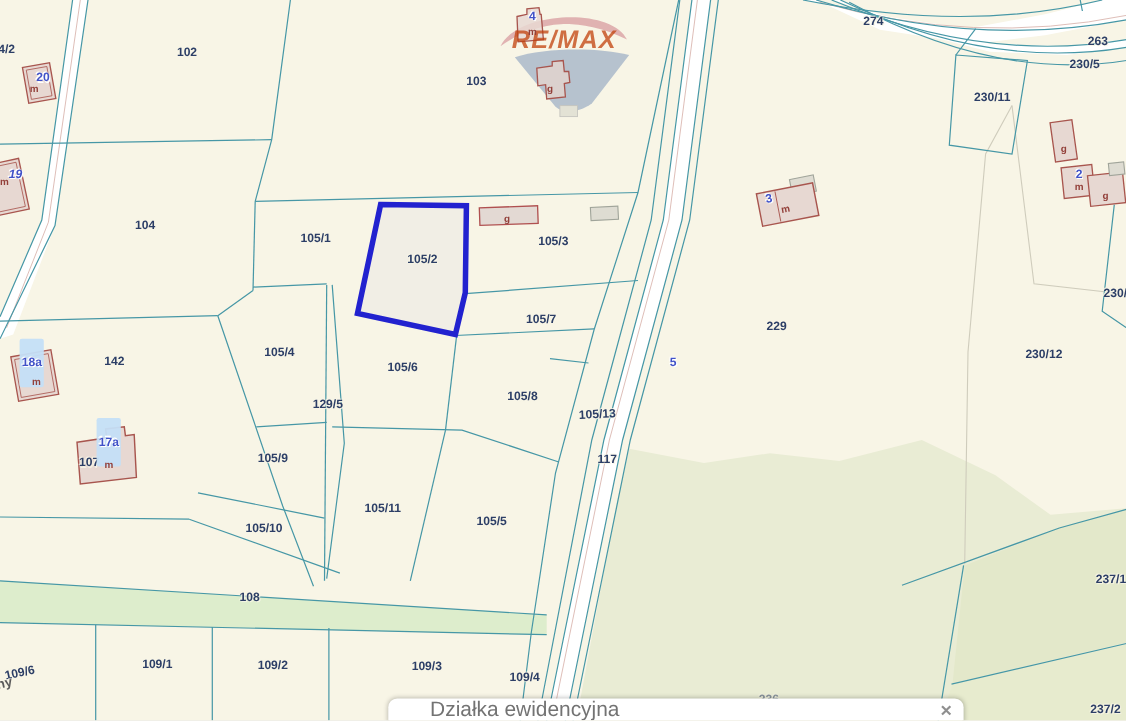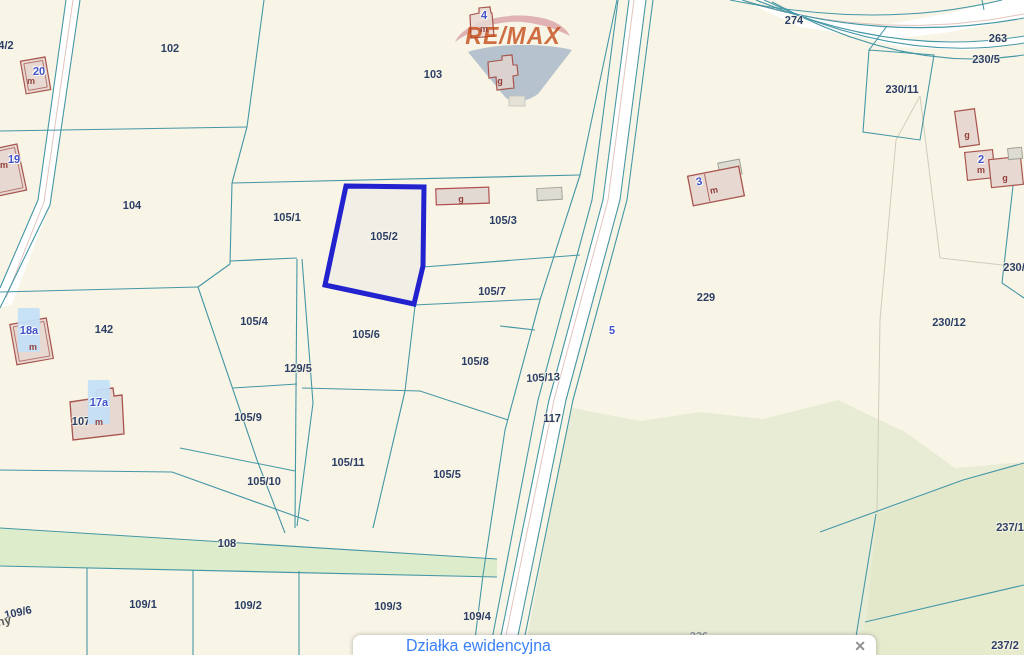--- a/index.html
+++ b/index.html
@@ -19,22 +19,22 @@
   .gray{color:#5a5a5a;}
   .rot-m12{transform:translate(-50%,-50%) rotate(-12deg);}
   .rot-m10{transform:translate(-50%,-50%) rotate(-10deg);}
   .rot-m3{transform:translate(-50%,-50%) rotate(-3deg);}
   .info-bar{
     position:absolute;left:353px;top:635px;width:523px;height:22px;
     background:#ffffff;border-radius:8px 8px 0 0;
     box-shadow:0 0 5px rgba(0,0,0,.28);z-index:5;
   }
   .info-bar .txt{
-    position:absolute;left:53px;top:0;line-height:21px;
-    font-size:16px;color:#3b82f6;
+    position:absolute;left:38px;top:0;line-height:21px;
+    font-size:19px;color:#737373;
   }
   .info-bar .close{
     position:absolute;right:10px;top:1px;font-size:14px;font-weight:bold;
     color:#8f8f8f;cursor:pointer;line-height:20px;
   }
 </style>
 </head>
 <body>
 
 <div class="map">
@@ -178,36 +178,36 @@
 <div class="lbl pl" style="left:104px;top:329px;">142</div>
 <div class="lbl pl" style="left:254px;top:321px;">105/4</div>
 <div class="lbl pl" style="left:366px;top:334px;">105/6</div>
 <div class="lbl pl" style="left:492px;top:291px;">105/7</div>
 <div class="lbl pl" style="left:475px;top:361px;">105/8</div>
 <div class="lbl pl rot-m3" style="left:543px;top:377px;">105/13</div>
 <div class="lbl pl" style="left:298px;top:368px;">129/5</div>
 <div class="lbl pl" style="left:81px;top:421px;">107</div>
 <div class="lbl pl" style="left:552px;top:418px;">117</div>
 <div class="lbl pl" style="left:248px;top:417px;">105/9</div>
-<div class="lbl pl" style="left:240px;top:481px;margin-left:24px;">105/10</div>
+<div class="lbl pl" style="left:240px;top:481px;">105/10</div>
 <div class="lbl pl" style="left:348px;top:462px;">105/11</div>
 <div class="lbl pl" style="left:447px;top:474px;">105/5</div>
 <div class="lbl pl" style="left:227px;top:543px;">108</div>
 <div class="lbl pl rot-m12" style="left:18px;top:612px;">109/6</div>
 <div class="lbl pl gray rot-m12" style="left:4px;top:621px;font-size:12px;">ny</div>
 <div class="lbl pl" style="left:143px;top:604px;">109/1</div>
 <div class="lbl pl" style="left:248px;top:605px;">109/2</div>
 <div class="lbl pl" style="left:388px;top:606px;">109/3</div>
 <div class="lbl pl" style="left:477px;top:616px;">109/4</div>
 <div class="lbl pl" style="left:1010px;top:527px;">237/1</div>
 <div class="lbl pl" style="left:1005px;top:645px;">237/2</div>
 <div class="lbl pl faint" style="left:699px;top:636px;">236</div>
 
 <div class="lbl al" style="left:39px;top:71px;">20</div>
-<div class="lbl al" style="left:14px;top:159px;">19</div>
+<div class="lbl al" style="left:14px;top:159px;font-style:italic;">19</div>
 <div class="lbl al hl" style="left:29px;top:330px;">18a</div>
 <div class="lbl al hl" style="left:99px;top:402px;">17a</div>
 <div class="lbl al" style="left:484px;top:15px;">4</div>
 <div class="lbl al rot-m10" style="left:699px;top:181px;">3</div>
 <div class="lbl al" style="left:981px;top:159px;">2</div>
 <div class="lbl al" style="left:612px;top:330px;">5</div>
 
 <div class="lbl bm" style="left:31px;top:81px;">m</div>
 <div class="lbl bm" style="left:4px;top:165px;">m</div>
 <div class="lbl bm" style="left:33px;top:347px;">m</div>

